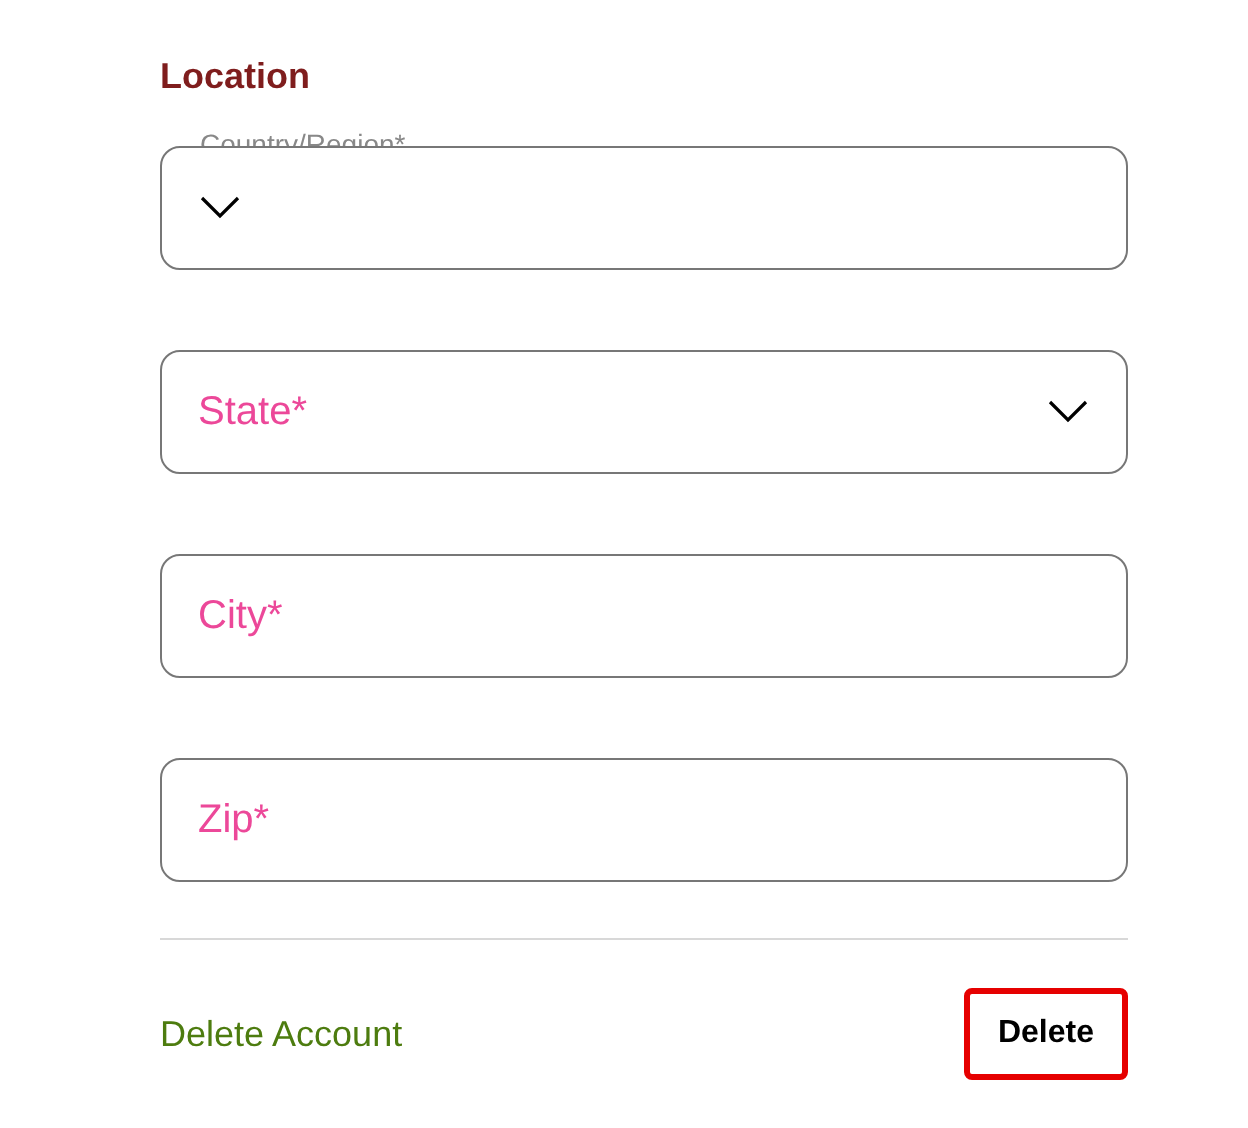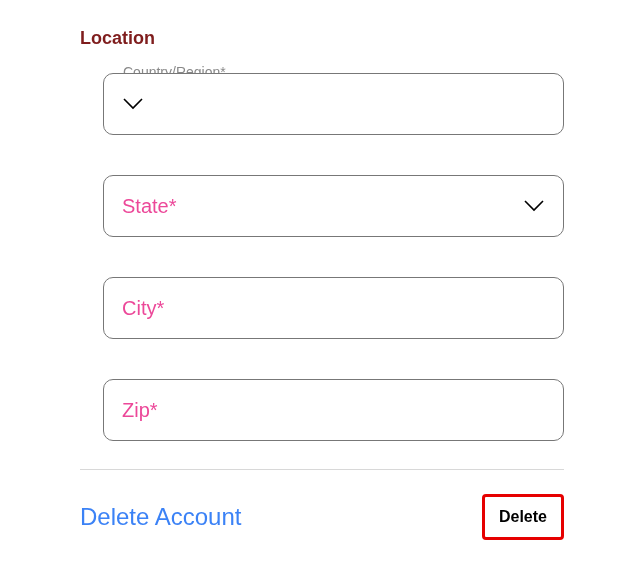--- a/index.html
+++ b/index.html
@@ -13,21 +13,20 @@
     }
     .section-title {
       font-size: 18px;
       font-weight: 700;
       margin-bottom: 24px;
       color: #7f1d1d;
     }
     .field-wrapper {
       position: relative;
       margin-bottom: 40px;
-      margin-left: 23px;
     }
     .floating-label {
       position: absolute;
       top: -9px;
       left: 14px;
       background: #fff;
       padding: 0 6px;
       font-size: 14px;
       color: #888;
     }
@@ -70,22 +69,22 @@
       height: 1px;
       background: #d8d8d8;
       margin: 0 0 24px 0;
     }
     .delete-row {
       display: flex;
       align-items: center;
       justify-content: space-between;
     }
     .delete-label {
-      font-size: 24px;
-      color: #3b82f6;
+      font-size: 18px;
+      color: #4d7c0f;
     }
     .delete-button-highlight {
       border: 3px solid #e60000;
       border-radius: 4px;
       padding: 3px 4px;
     }
     .delete-button {
       font-size: 16px;
       font-weight: 700;
       background: none;

